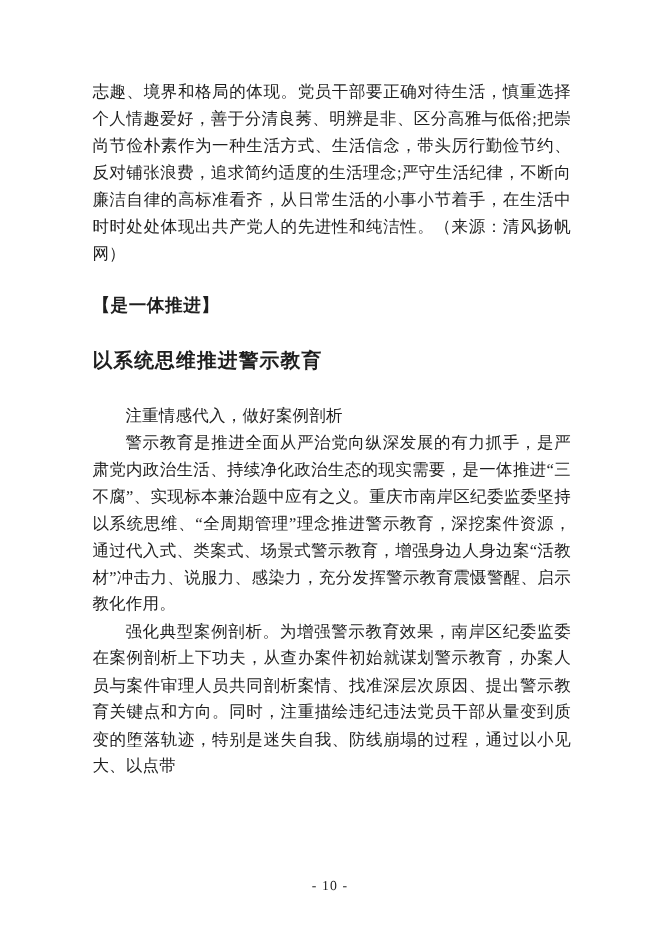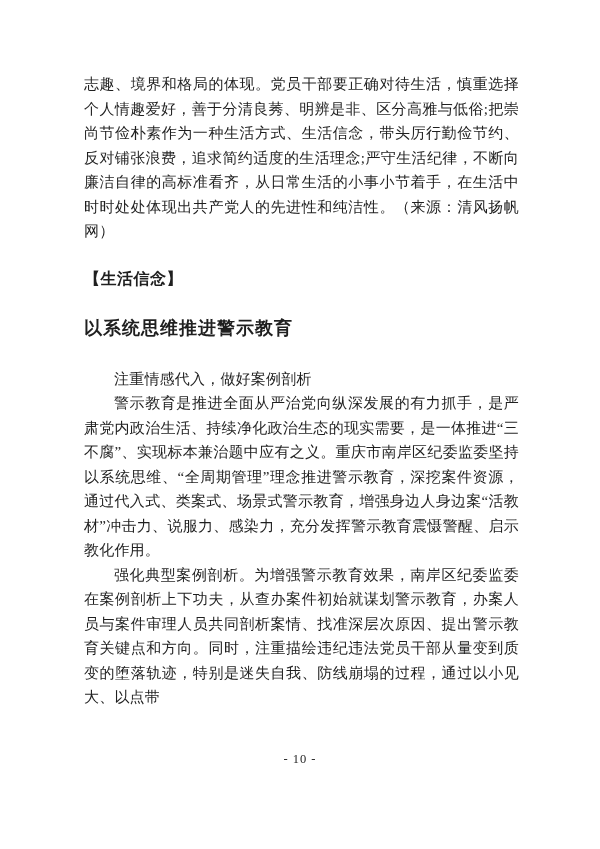--- a/index.html
+++ b/index.html
@@ -42,37 +42,37 @@
     font-weight: bold;
     text-align: left;
     line-height: 26px;
     letter-spacing: 1px;
   }
   .main-body {
     margin-top: 26px;
   }
   .page-number {
     position: absolute;
-    top: 752px;
+    top: 798px;
     left: 0;
     width: 600px;
     text-align: center;
     font-size: 12.5px;
     letter-spacing: 1px;
     color: #1f1f1f;
   }
 </style>
 </head>
 <body>
 
 <div class="page">
 
   <p class="body-text">志趣、境界和格局的体现。党员干部要正确对待生活，慎重选择个人情趣爱好，善于分清良莠、明辨是非、区分高雅与低俗;把崇尚节俭朴素作为一种生活方式、生活信念，带头厉行勤俭节约、反对铺张浪费，追求简约适度的生活理念;严守生活纪律，不断向廉洁自律的高标准看齐，从日常生活的小事小节着手，在生活中时时处处体现出共产党人的先进性和纯洁性。（来源：清风扬帆网）</p>
 
-  <p class="section-label">【生活信念】</p>
+  <p class="section-label">【是一体推进】</p>
 
   <h1 class="article-title">以系统思维推进警示教育</h1>
 
   <div class="main-body">
     <p class="body-text indent">注重情感代入，做好案例剖析</p>
     <p class="body-text indent">警示教育是推进全面从严治党向纵深发展的有力抓手，是严肃党内政治生活、持续净化政治生态的现实需要，是一体推进“三不腐”、实现标本兼治题中应有之义。重庆市南岸区纪委监委坚持以系统思维、“全周期管理”理念推进警示教育，深挖案件资源，通过代入式、类案式、场景式警示教育，增强身边人身边案“活教材”冲击力、说服力、感染力，充分发挥警示教育震慑警醒、启示教化作用。</p>
     <p class="body-text indent">强化典型案例剖析。为增强警示教育效果，南岸区纪委监委在案例剖析上下功夫，从查办案件初始就谋划警示教育，办案人员与案件审理人员共同剖析案情、找准深层次原因、提出警示教育关键点和方向。同时，注重描绘违纪违法党员干部从量变到质变的堕落轨迹，特别是迷失自我、防线崩塌的过程，通过以小见大、以点带</p>
   </div>
 
   <div class="page-number">- 10 -</div>

